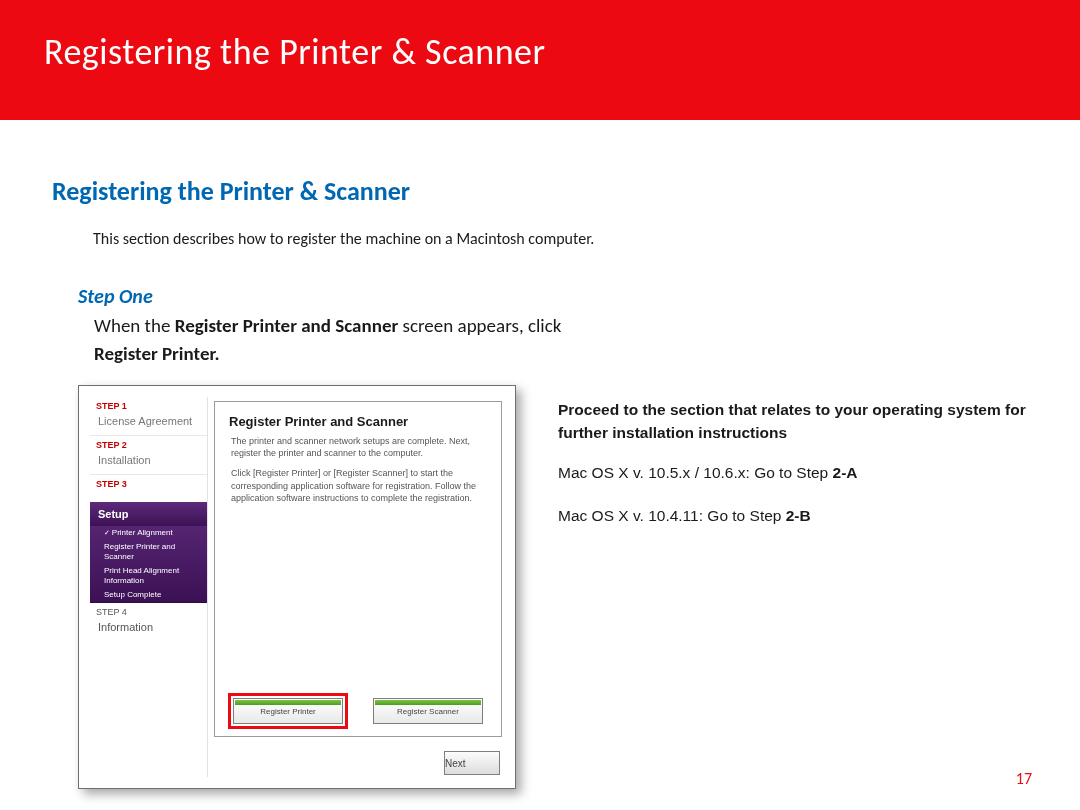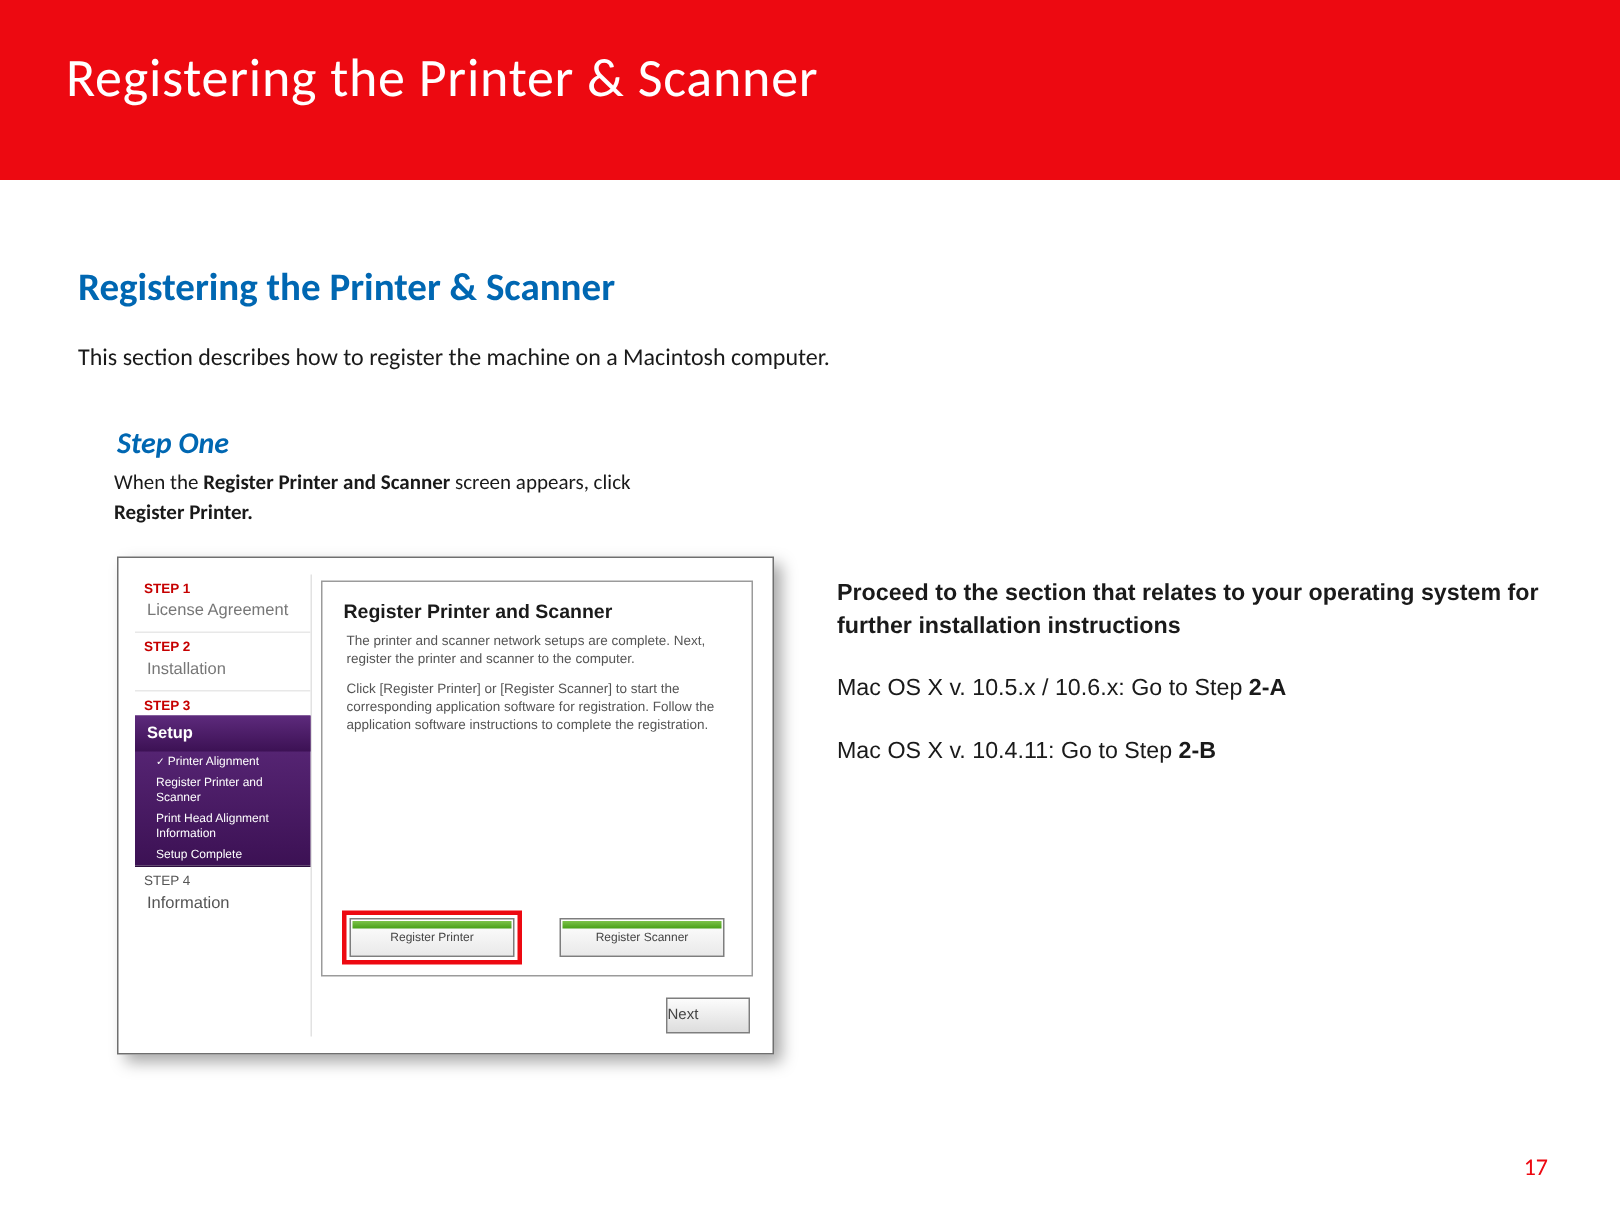--- a/index.html
+++ b/index.html
@@ -21,41 +21,41 @@
     font-weight: 400;
     letter-spacing: 0.5px;
   }
   .content { padding: 55px 52px 0; }
   .section-title {
     color: #0067b2;
     font-weight: bold;
     font-size: 26px;
     margin-bottom: 22px;
   }
-  .section-desc { font-size: 16px; margin-bottom: 36px; }
+  .section-desc { font-size: 16px; margin-bottom: 36px; margin-left: 41px; }
   .step-heading {
     color: #0067b2;
     font-style: italic;
     font-weight: bold;
     font-size: 20px;
     margin-left: 26px;
     margin-bottom: 4px;
   }
   .step-text {
-    font-size: 14px;
-    margin-left: 24px;
+    font-size: 19px;
+    margin-left: 42px;
     margin-bottom: 18px;
     line-height: 1.45;
   }
   .two-col { display: flex; gap: 42px; align-items: flex-start; margin-left: 26px; }
 
   
   .shot {
     width: 438px;
-    height: 332px;
+    height: 404px;
     border: 1px solid #6f6f6f;
     background: #fff;
     box-shadow: 5px 5px 10px rgba(0,0,0,.35);
     position: relative;
     font-family: "Lucida Grande", Verdana, Arial, sans-serif;
   }
   .shot-inner { position: absolute; inset: 5px 5px 5px 5px; background:#fff; }
   .sidebar {
     position: absolute; left: 6px; top: 6px; bottom: 6px; width: 118px;
     background: #fff;
@@ -136,21 +136,21 @@
   <div class="two-col">
 
     <div class="shot">
       <div class="shot-inner">
 
         <div class="sidebar">
           <div class="sb-step-lbl">STEP 1</div>
           <div class="sb-item">License Agreement</div>
           <div class="sb-step-lbl">STEP 2</div>
           <div class="sb-item">Installation</div>
-          <div class="sb-step-lbl" style="padding-bottom:2px">STEP 3</div>
+          <div class="sb-step-lbl" style="padding-bottom:13px">STEP 3</div>
           <div class="sb-panel-purple">
             <div class="sb-current">Setup</div>
             <div class="sb-sub first">Printer Alignment</div>
             <div class="sb-sub">Register Printer and Scanner</div>
             <div class="sb-sub">Print Head Alignment Information</div>
             <div class="sb-sub">Setup Complete</div>
           </div>
           <div class="sb-step-lbl" style="color:#555;font-weight:normal">STEP 4</div>
           <div class="sb-item" style="color:#555;border-bottom:none">Information</div>
         </div>

